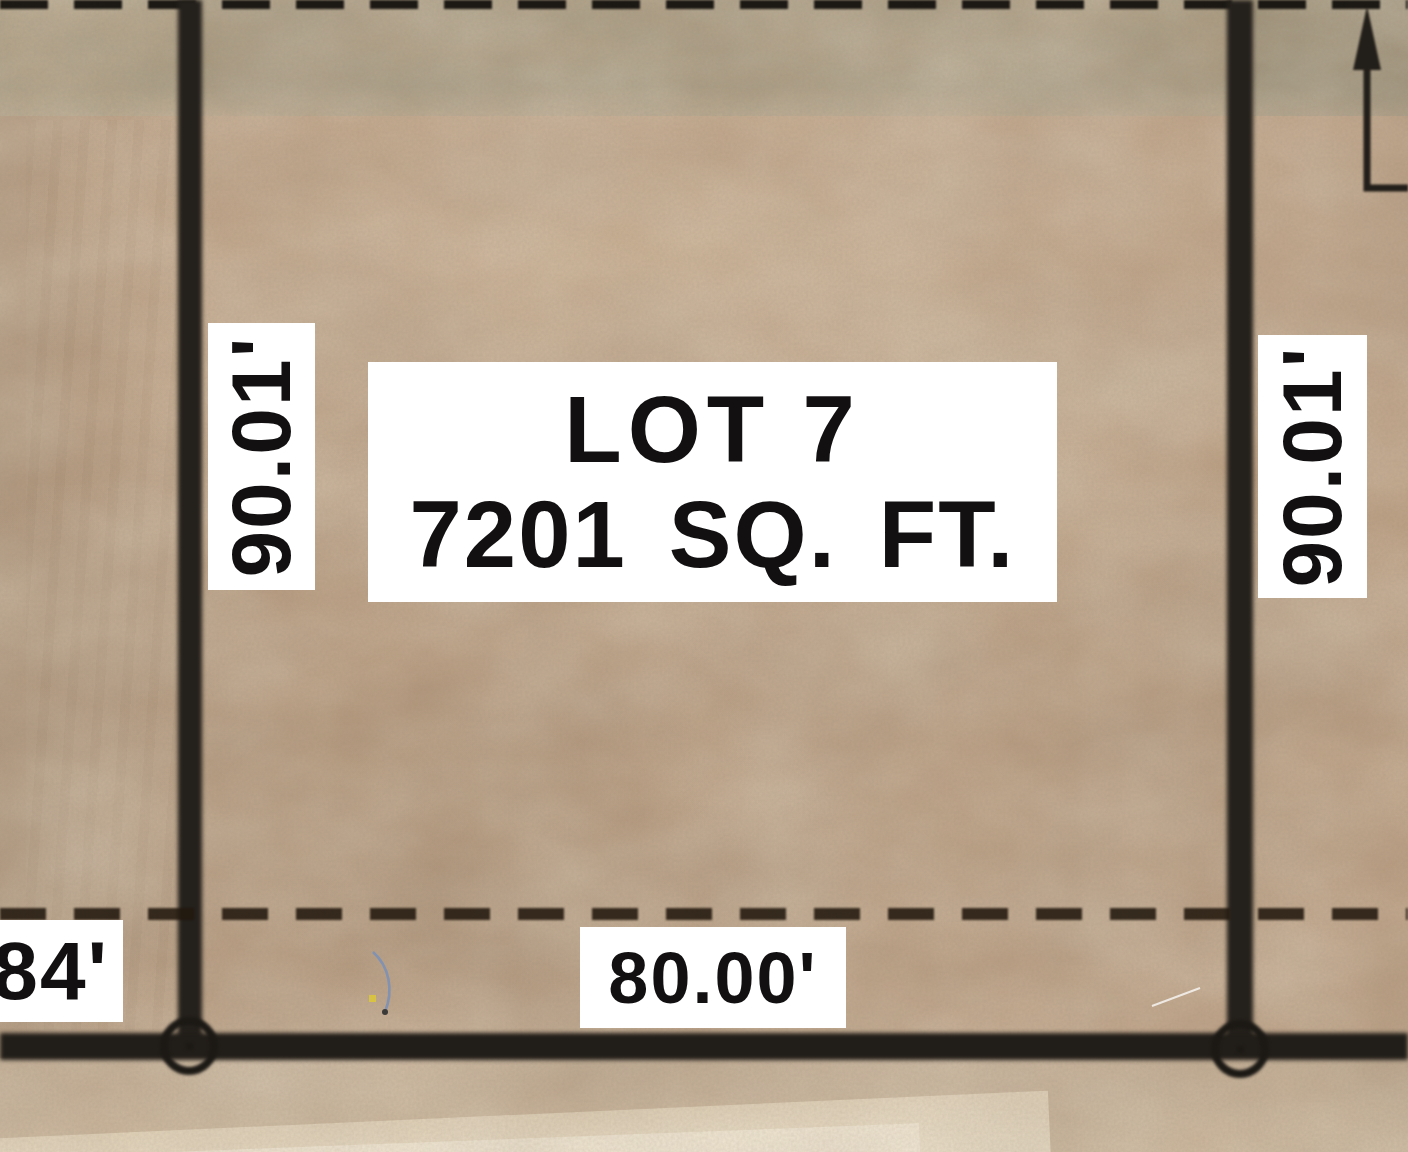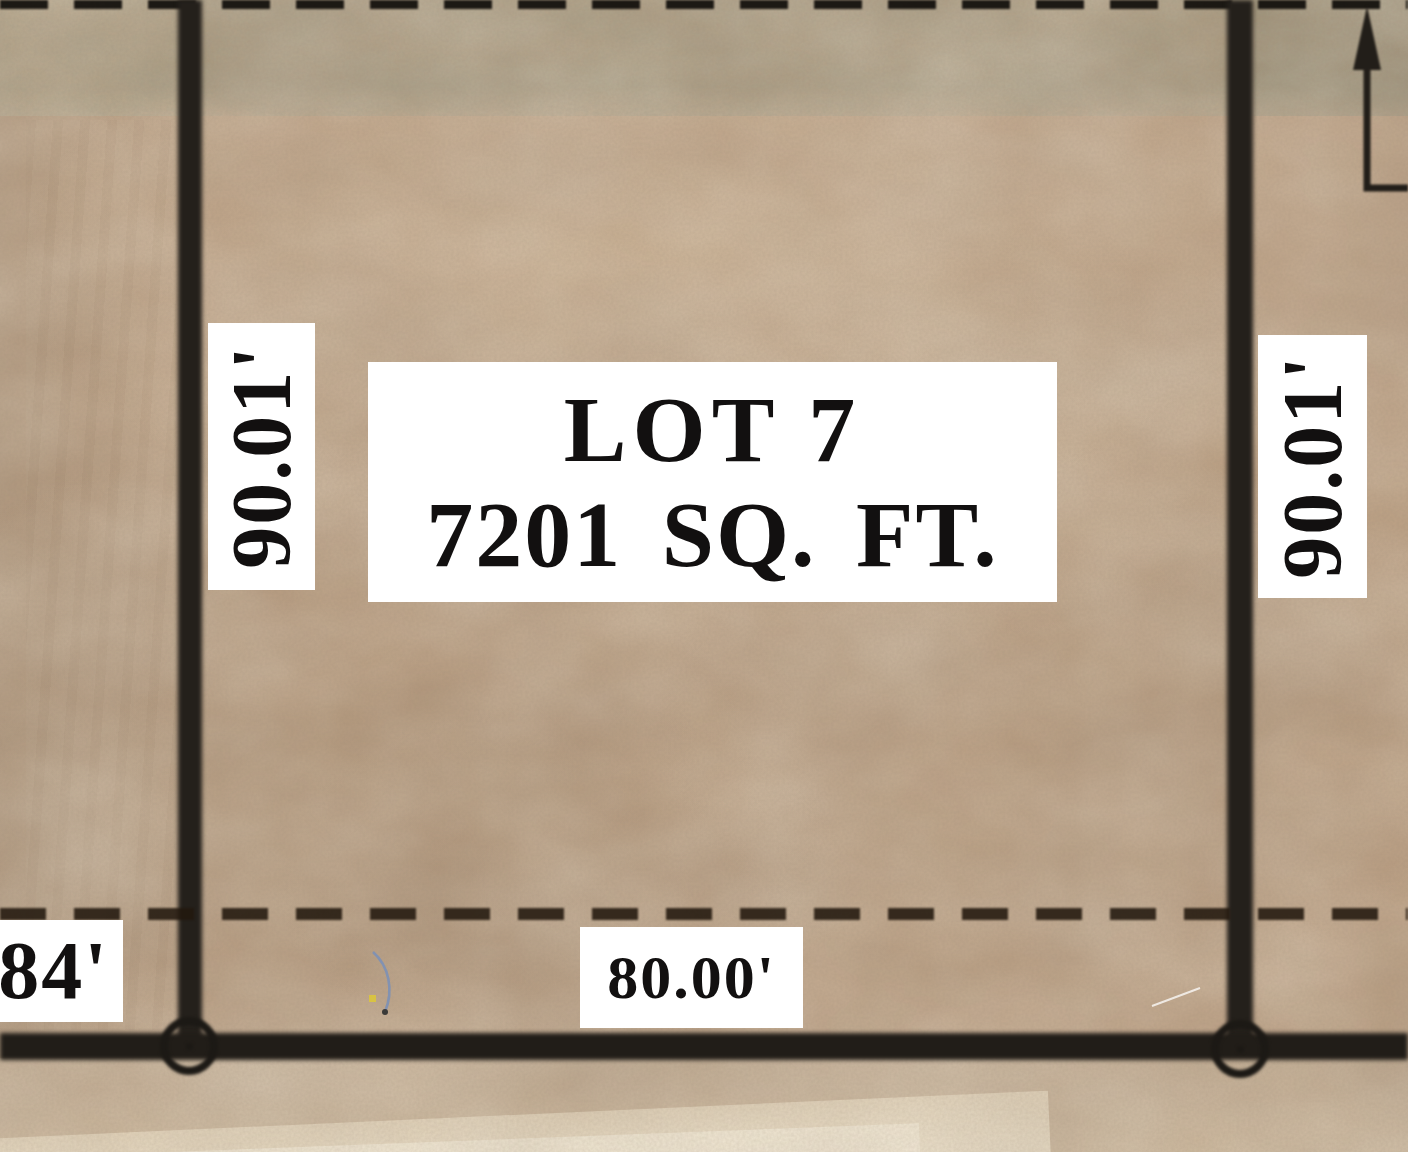--- a/index.html
+++ b/index.html
@@ -1,18 +1,18 @@
 <!DOCTYPE html>
 <html><head>
 <meta charset="utf-8">
 <style>
   html,body{margin:0;padding:0;background:#777;}
   .stage{
     position:relative; width:1408px; height:1152px; overflow:hidden;
-    font-family:Liberation Serif, serif;
+    font-family:Liberation Sans, sans-serif;
     background:#fef9c3;
   }
   
   .photo{
     position:absolute; inset:0; z-index:0;
     background:
       radial-gradient(900px 420px at 640px 260px, rgba(231,209,177,.33), transparent 70%),
       radial-gradient(520px 300px at 980px 430px, rgba(226,206,176,.22), transparent 70%),
       radial-gradient(760px 520px at 300px 800px, rgba(118,94,68,.18), transparent 70%),
       radial-gradient(620px 400px at 1080px 720px, rgba(122,98,72,.14), transparent 70%),
@@ -84,21 +84,21 @@
   .lot-label{
     left:368px; top:362px; width:689px; height:240px;
     flex-direction:column; line-height:1.12; font-size:94px;
   }
   .lot-label .lot-name{letter-spacing:6px;}
   .lot-label .lot-area{letter-spacing:2px; word-spacing:14px;text-align:right;}
   .dim-rot{font-size:84px; letter-spacing:2px;}
   .dim-rot span{transform:rotate(-90deg); white-space:nowrap;}
   .dim-west{left:208px; top:323px; width:107px; height:267px;}
   .dim-east{left:1258px; top:335px; width:109px; height:263px;}
-  .dim-south{left:580px; top:927px; width:223px; height:101px; font-size:62px; letter-spacing:2px;}
+  .dim-south{left:580px; top:927px; width:266px; height:101px; font-size:72px; letter-spacing:2px;}
   .dim-partial{
     left:-30px; top:920px; width:153px; height:102px; font-size:82px; letter-spacing:2px;
     justify-content:flex-end; padding-right:14px; box-sizing:border-box;
   }
 </style>
 </head>
 <body>
 
 <div class="stage">
 

